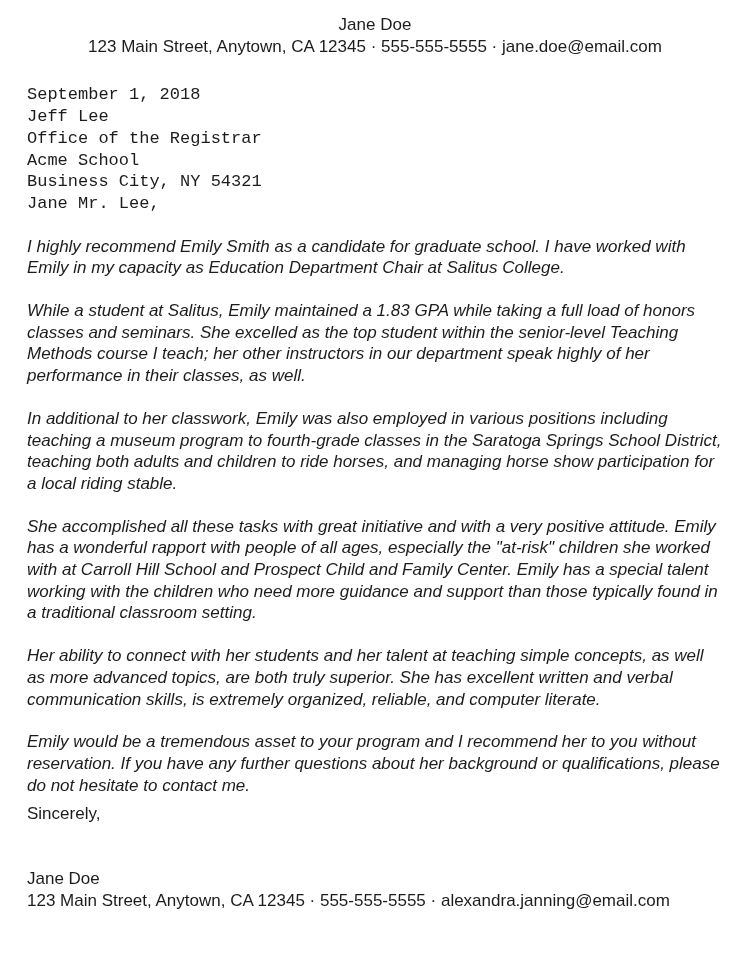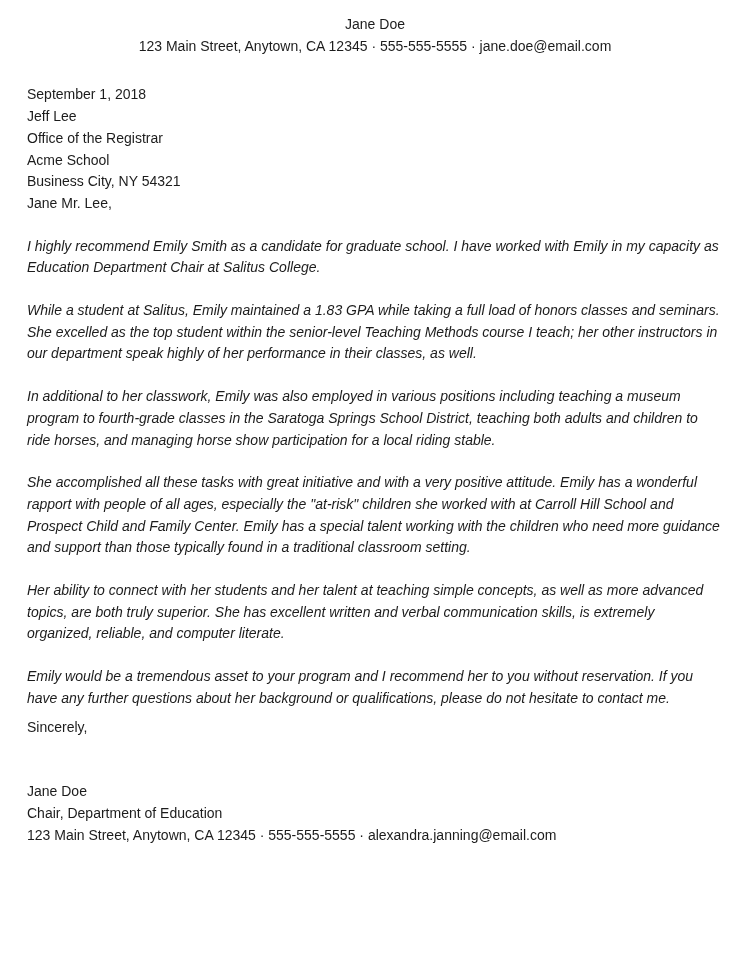--- a/index.html
+++ b/index.html
@@ -6,30 +6,31 @@
   html, body {
     background: #ffffff;
     font-family: "Liberation Sans", "DejaVu Sans", sans-serif;
   }
   .page {
     position: relative;
     width: 750px;
     height: 978px;
     background: #ffffff;
     color: #1c1c1c;
-    font-size: 14px;
+    font-size: 17px;
     line-height: 21.7px;
     padding: 14px 27px 28px 27px;
     overflow: hidden;
   }
   .letterhead {
     text-align: center;
   }
   .date-recipient-block {
     margin-top: 27px;
+    font-family: Liberation Mono, monospace;
   }
   .body-paragraph {
     margin-top: 21px;
     text-align: left;
     font-style: italic;
   }
   .closing-block {
     margin-top: 7px;
   }
   .valediction {
@@ -58,17 +59,16 @@
   <p class="body-paragraph">I highly recommend Emily Smith as a candidate for graduate school. I have worked with Emily in my capacity as Education Department Chair at Salitus College.</p>
   <p class="body-paragraph">While a student at Salitus, Emily maintained a 1.83 GPA while taking a full load of honors classes and seminars. She excelled as the top student within the senior-level Teaching Methods course I teach; her other instructors in our department speak highly of her performance in their classes, as well.</p>
   <p class="body-paragraph">In additional to her classwork, Emily was also employed in various positions including teaching a museum program to fourth-grade classes in the Saratoga Springs School District, teaching both adults and children to ride horses, and managing horse show participation for a local riding stable.</p>
   <p class="body-paragraph">She accomplished all these tasks with great initiative and with a very positive attitude. Emily has a wonderful rapport with people of all ages, especially the "at-risk" children she worked with at Carroll Hill School and Prospect Child and Family Center. Emily has a special talent working with the children who need more guidance and support than those typically found in a traditional classroom setting.</p>
   <p class="body-paragraph">Her ability to connect with her students and her talent at teaching simple concepts, as well as more advanced topics, are both truly superior. She has excellent written and verbal communication skills, is extremely organized, reliable, and computer literate.</p>
   <p class="body-paragraph">Emily would be a tremendous asset to your program and I recommend her to you without reservation. If you have any further questions about her background or qualifications, please do not hesitate to contact me.</p>
 
   <div class="closing-block">
     <div class="valediction">Sincerely,</div>
     <div>Jane Doe</div>
-    <div>Chair, Department of Education</div>
     <div>123 Main Street, Anytown, CA 12345 · 555-555-5555 · alexandra.janning@email.com</div>
   </div>
 
 </div>
 
 </body></html>

